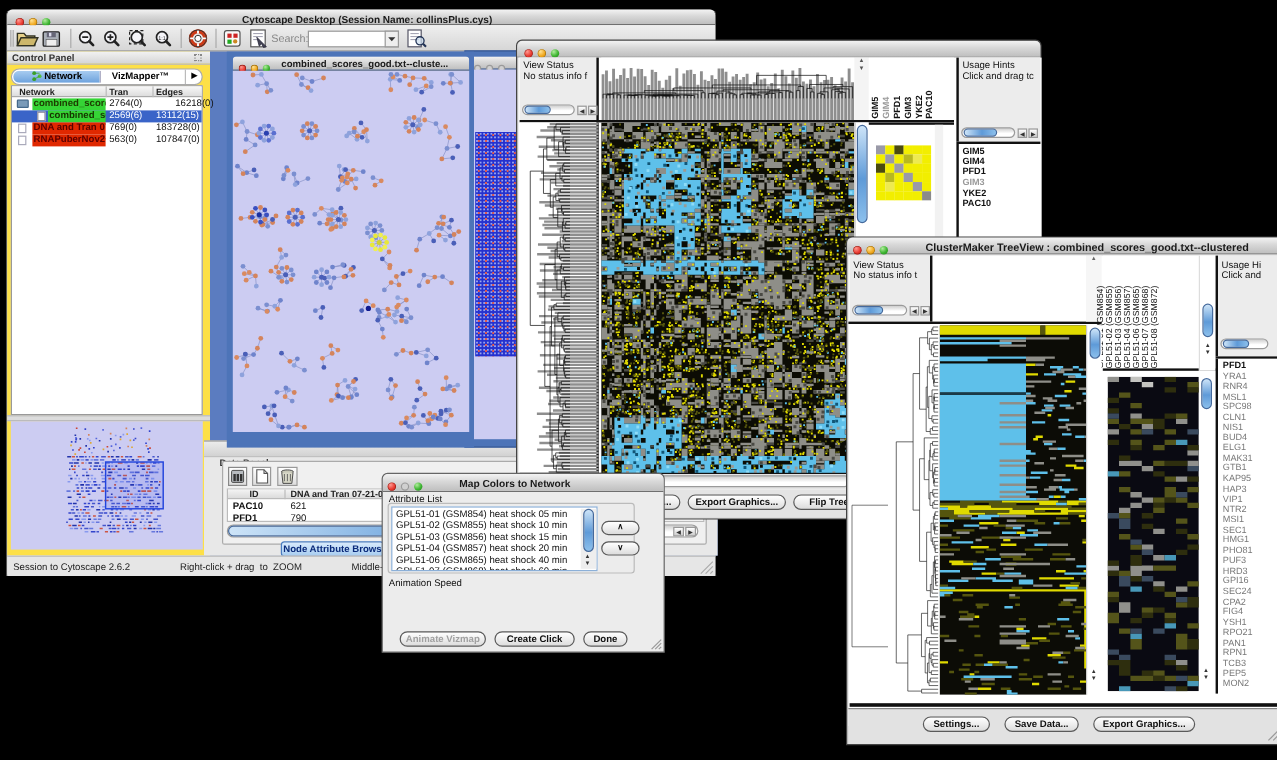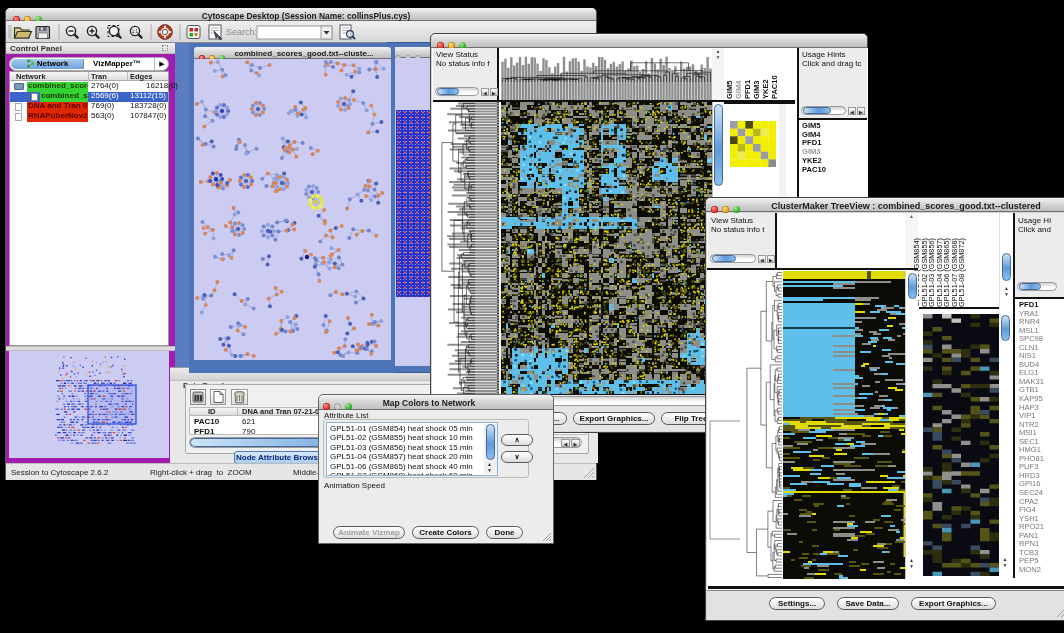--- a/index.html
+++ b/index.html
@@ -94,21 +94,21 @@
           <rect x="334" y="4" width="11" height="14" fill="#fff" stroke="#556" stroke-width="1"></rect>
           <path d="M336 7h7M336 9.5h7M336 12h7" stroke="#99a" stroke-width="0.8"></path>
           <circle cx="344" cy="13" r="3.4" fill="#cde" fill-opacity="0.7" stroke="#235" stroke-width="1.1"></circle>
           <line x1="346.5" y1="15.5" x2="349" y2="18" stroke="#235" stroke-width="1.8"></line>
         </g>
       </svg>
   </div>
 
   <div class="abs" style="left:169px;top:35px;width:423px;height:420px;background:#5b7cc0"></div>
 
-  <div class="abs" style="left:0;top:35px;width:169px;height:420px;background:#a21caf">
+  <div class="abs" style="left:0;top:35px;width:169px;height:420px;background:#fde047">
     <div class="abs" style="left:0;top:0;width:100%;height:11px;background:linear-gradient(#f2f2f2,#d5d5d5);border-bottom:1px solid #bbb">
       <span class="abs" style="left:4px;top:1px;font-size:8px;font-weight:bold;color:#333">Control Panel</span>
       <span class="abs" style="right:7px;top:2px;width:6px;height:6px;border:1px dotted #888"></span>
     </div>
 
     <div class="abs" style="left:3px;top:14px;width:160px;height:14px;background:#fff;border:1px solid #aaa;border-radius:7px">
       <div class="abs" style="left:1px;top:1px;width:73px;height:10px;background:linear-gradient(#a8ccf0,#6da2dd);border-radius:6px 0 0 6px;border-right:1px solid #88a;text-align:center;font-size:8px;font-weight:bold;line-height:10px"><svg style="vertical-align:-2px" width="9" height="9">
             <circle cx="2.5" cy="2" r="1.6" fill="#3aa02a"></circle>
             <circle cx="2.5" cy="7" r="1.6" fill="#3aa02a"></circle>
             <circle cx="7" cy="4.5" r="1.6" fill="#55c040"></circle>
@@ -902,18 +902,18 @@
     <div class="abs" style="left:2px;top:2px;width:172px;height:54px;background:#fff;border:1.5px solid #8cb0d8;font-size:8px;color:#111;line-height:9.4px;overflow:hidden;padding:1px 0 0 3px">GPL51-01 (GSM854) heat shock 05 min<br>GPL51-02 (GSM855) heat shock 10 min<br>GPL51-03 (GSM856) heat shock 15 min<br>GPL51-04 (GSM857) heat shock 20 min<br>GPL51-06 (GSM865) heat shock 40 min<br>GPL51-07 (GSM868) heat shock 60 min</div>
     <div class="abs" style="left:160px;top:4px;width:13px;height:50px;background:#eee">
       <div class="aqh" style="left:1.5px;top:0px;width:9px;height:36px"></div>
       <span class="abs" style="left:3px;top:37px;font-size:5px;color:#333">▲<br>▼</span>
     </div>
     <div class="pill" style="left:177px;top:14px;width:32px;height:12px;line-height:10px;font-size:7px">∧</div>
     <div class="pill" style="left:177px;top:31px;width:32px;height:12px;line-height:10px;font-size:7px">∨</div>
   </div>
   <span class="abs" style="left:5px;top:86px;font-size:8px;color:#111">Animation Speed</span>
   <div class="pill" style="left:14px;top:131px;width:72px;height:13px;color:#a0a0a0">Animate Vizmap</div>
-  <div class="pill" style="left:93px;top:131px;width:67px;height:13px">Create Colors</div>
+  <div class="pill" style="left:93px;top:131px;width:67px;height:13px">Create Click</div>
   <div class="pill" style="left:167px;top:131px;width:37px;height:13px">Done</div>
   <svg class="abs" style="right:1px;bottom:1px" width="10" height="10">
       <path d="M9 1L1 9M9 4L4 9M9 7L7 9" stroke="#999" stroke-width="1"></path>
     </svg>
 </div>
 
 </body></html>

